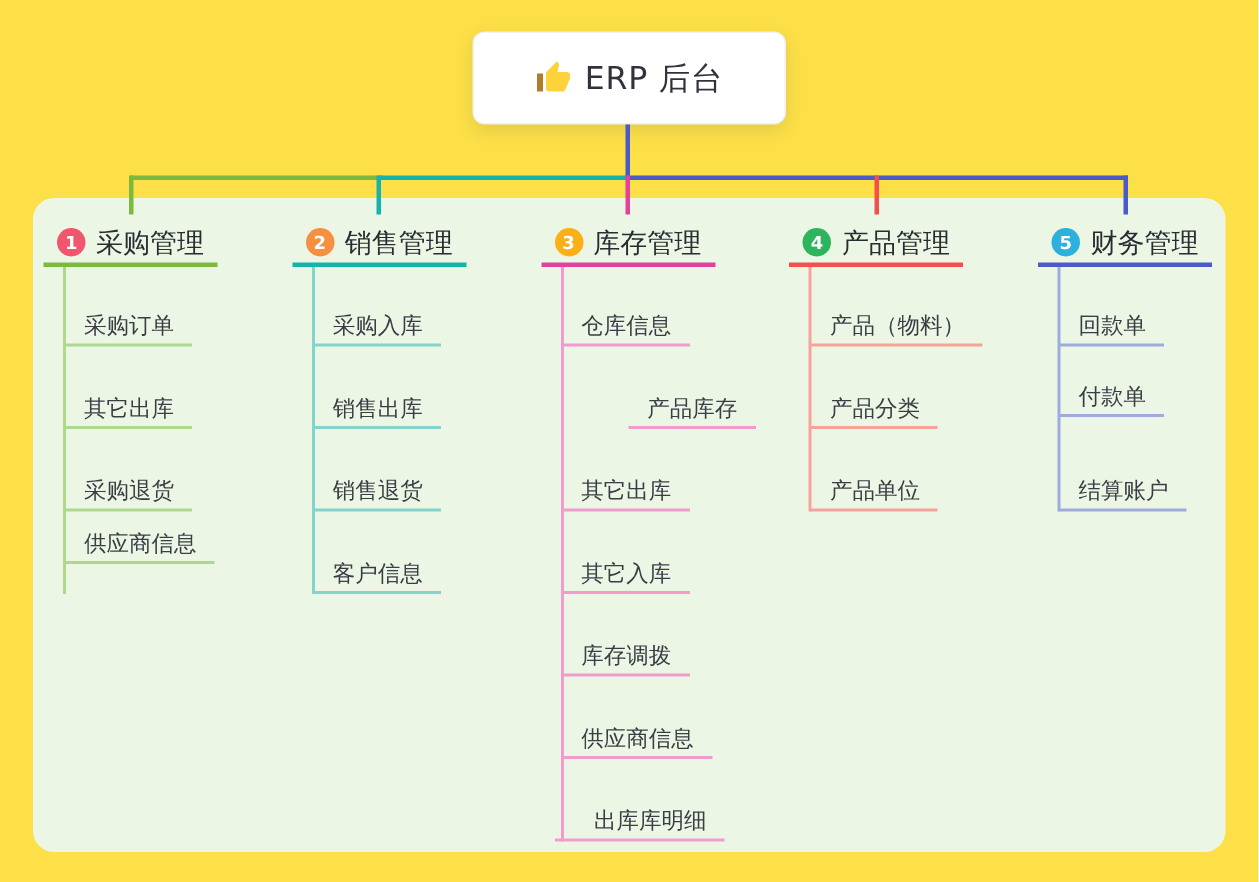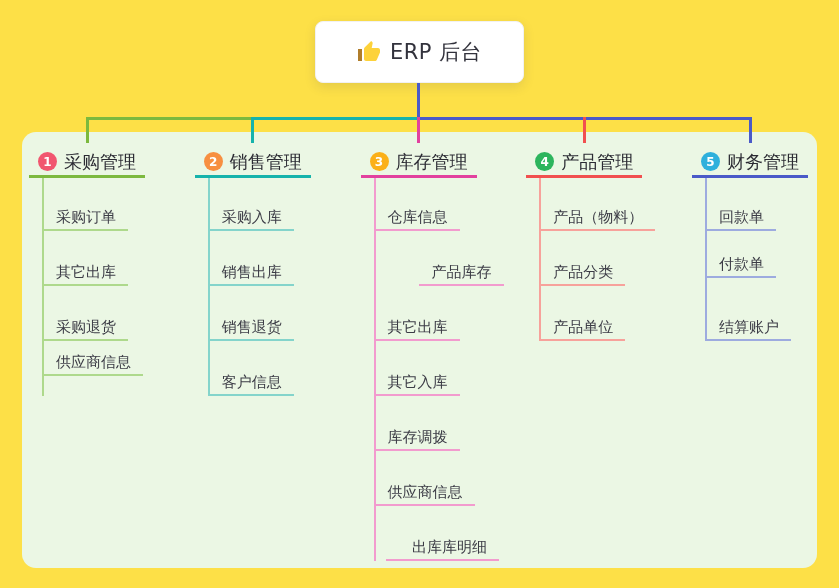--- a/index.html
+++ b/index.html
@@ -122,21 +122,21 @@
         </div>
         <div class="child-node" style="left: 374.5px; top: 372px; border-bottom-color: rgb(242, 155, 206);">
           <span class="child-label">其它入库</span>
         </div>
         <div class="child-node" style="left: 374.5px; top: 427px; border-bottom-color: rgb(242, 155, 206); font-family: Liberation Serif, serif;">
           <span class="child-label">库存调拨</span>
         </div>
         <div class="child-node" style="left: 374.5px; top: 482px; border-bottom-color: rgb(242, 155, 206);">
           <span class="child-label">供应商信息</span>
         </div>
-        <div class="child-node" style="left: 386px; top: 537px; border-bottom-color: rgb(242, 155, 206); padding-left: 26px;">
+        <div class="child-node" style="left: 370px; top: 537px; border-bottom-color: rgb(242, 155, 206); padding-left: 26px;">
           <span class="child-label">出库库明细</span>
         </div>
       </div>
       <div>
         <div class="branch-title" style="left: 526.25px; top: 148px; border-bottom-color: rgb(241, 80, 79);">
           <span class="badge" style="background: rgb(45, 181, 93);">4</span>
           <span class="branch-label">产品管理</span>
         </div>
         <div class="line" style="left: 539.25px; top: 178px; width: 2px; height: 163px; background: rgb(247, 162, 155);"></div>
         <div class="child-node" style="left: 540.25px; top: 207px; border-bottom-color: rgb(247, 162, 155); text-align: center;">

